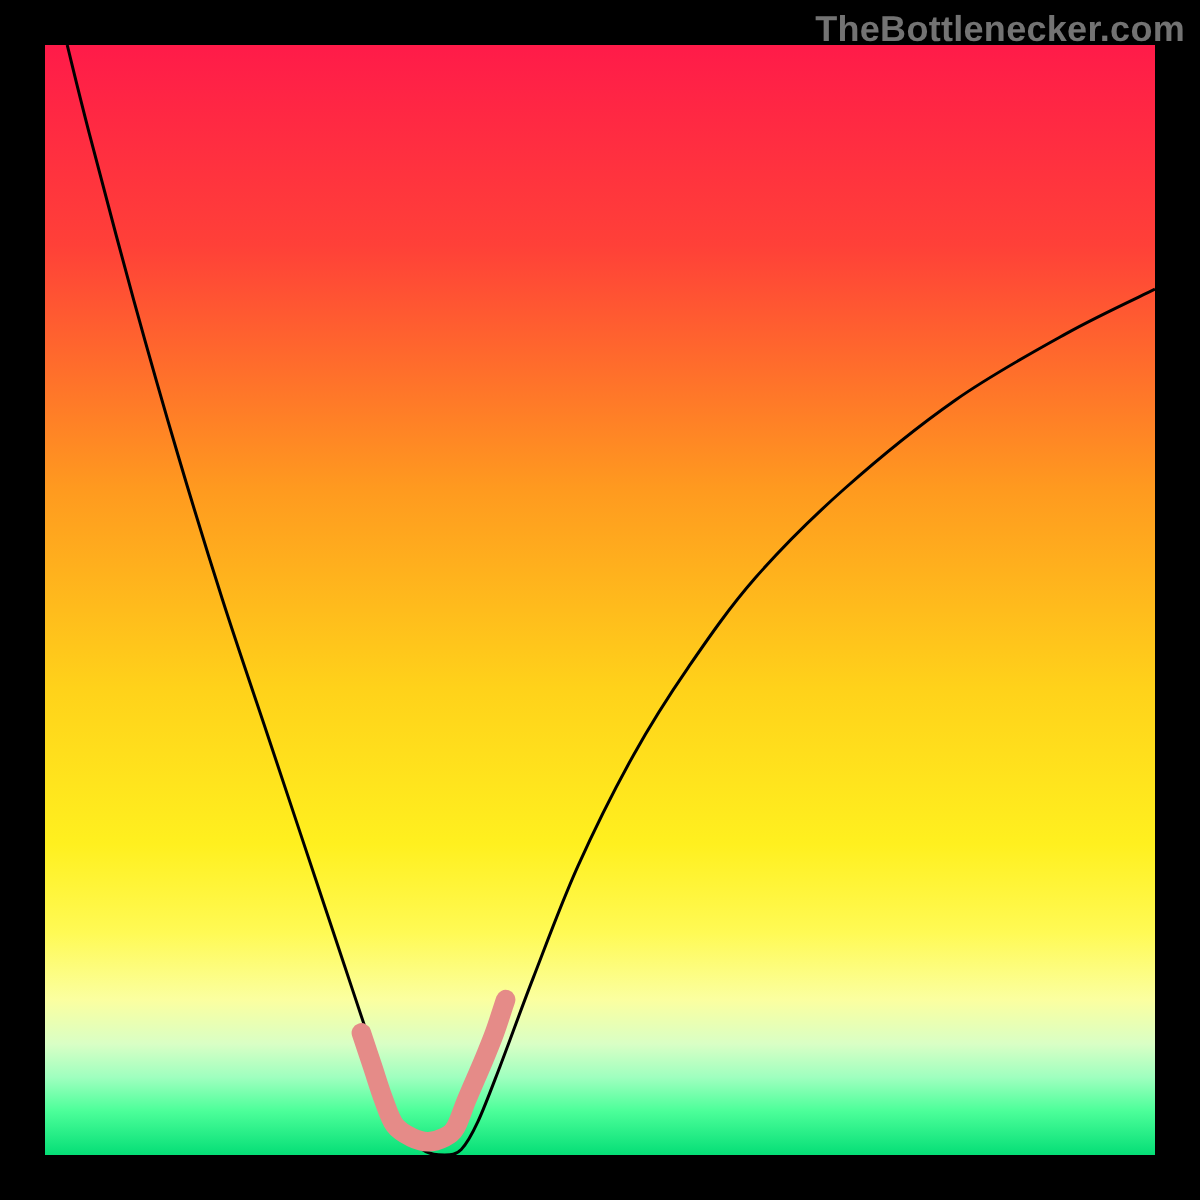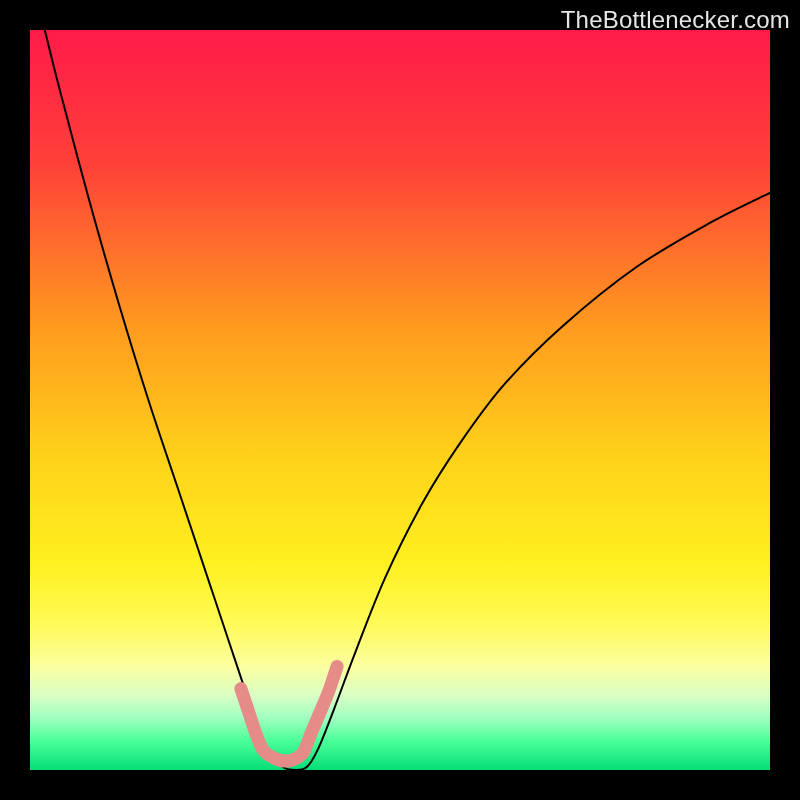--- a/index.html
+++ b/index.html
@@ -32,23 +32,23 @@
     inset: 0;
   }
   .curve {
     position: absolute;
     inset: 0;
   }
   .watermark {
     position: absolute;
     top: 6px;
     right: 10px;
-    color: #e5e5e5;
+    color: #737373;
     font-size: 24px;
-    font-weight: 400;
+    font-weight: 700;
     letter-spacing: 0.2px;
   }
 </style>
 </head>
 <body>
 
 <div class="frame">
   <div class="watermark">TheBottlenecker.com</div>
   <div class="plot-area">
     <svg class="gradient" width="740" height="740" viewBox="0 0 740 740" preserveAspectRatio="none">

